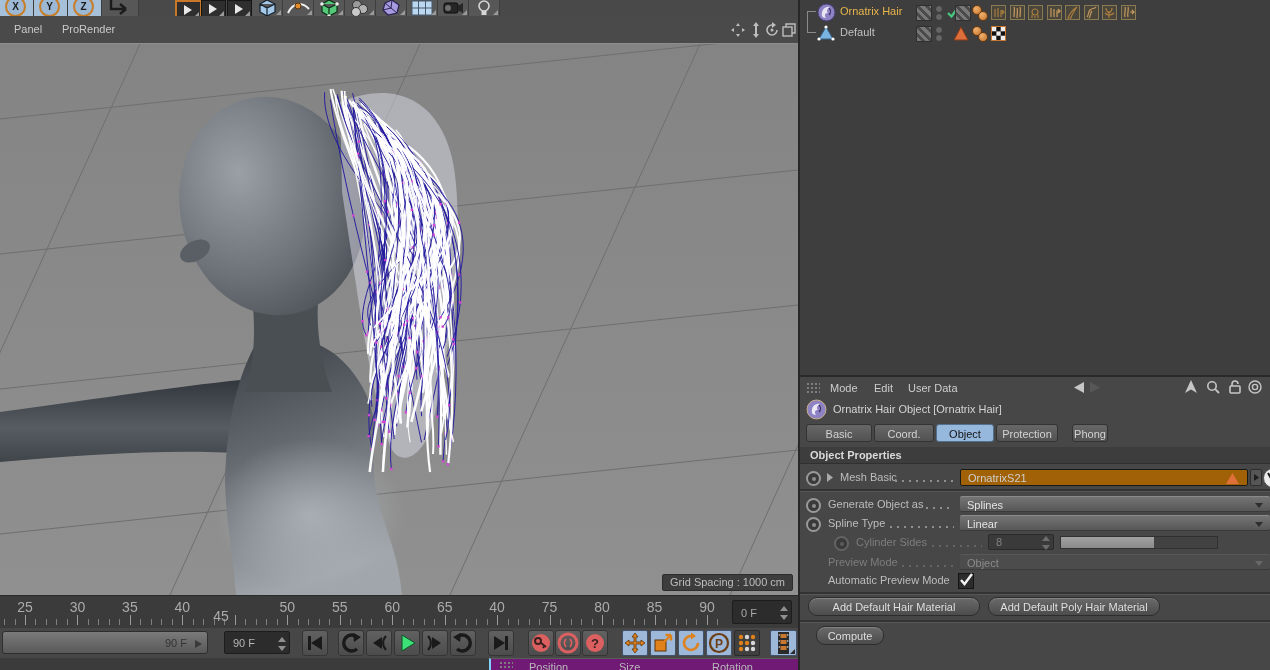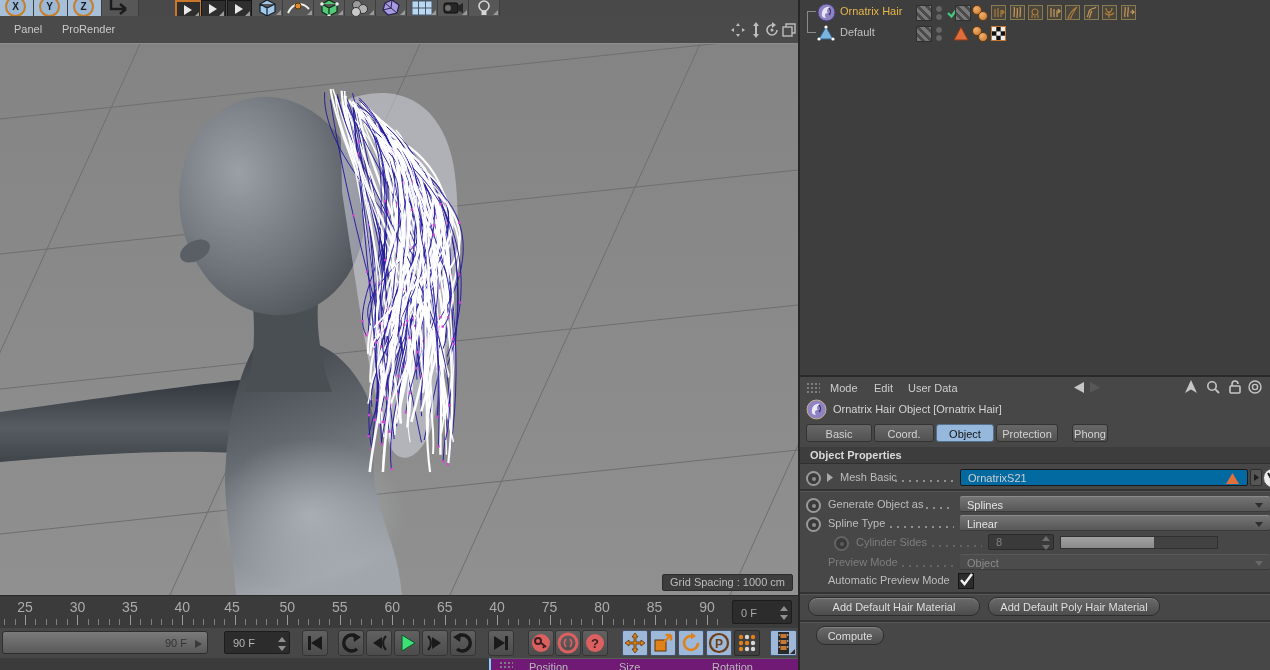--- a/index.html
+++ b/index.html
@@ -85,21 +85,21 @@
   .dropdown.dim{background:#4c4c4c;border-top-color:#585858;color:#8a8a8a;}
   .ddarrow{position:absolute;right:7px;top:6px;width:0;height:0;border-left:4px solid transparent;border-right:4px solid transparent;border-top:5px solid #2e2e2e;}
   .dropdown.dim .ddarrow{border-top-color:#686868;}
   .groove{position:absolute;left:0;width:470px;height:2px;background:#333;border-bottom:1px solid #575757;}
   .pillbtn{position:absolute;height:19px;border-radius:9px;background:linear-gradient(#6a6a6a,#4c4c4c);
     border:1px solid #2d2d2d;box-shadow:inset 0 1px 0 #838383;color:#dedede;text-align:center;line-height:18px;box-sizing:border-box;}
   .numfield{position:absolute;left:160px;top:1px;width:66px;height:16px;background:#3a3a3a;border:1px solid #2a2a2a;border-radius:2px;color:#828282;line-height:15px;padding-left:7px;box-sizing:border-box;}
   .slidertrack{position:absolute;left:232px;top:3px;width:158px;height:13px;background:#424242;border:1px solid #303030;box-sizing:border-box;}
   .sliderfill{position:absolute;left:0;top:0;width:93px;height:11px;background:linear-gradient(#a2a2a2,#8a8a8a);}
   .checkbox{position:absolute;left:158px;top:2px;width:14px;height:14px;background:#2c2c2c;border:1px solid #151515;}
-  #meshinput{position:absolute;left:160px;top:1px;width:288px;height:17px;background:#0369a1;border:1px solid #191919;border-radius:2px;color:#cfcfcf;line-height:16px;padding-left:7px;box-sizing:border-box;}
+  #meshinput{position:absolute;left:160px;top:1px;width:288px;height:17px;background:#a16207;border:1px solid #191919;border-radius:2px;color:#cfcfcf;line-height:16px;padding-left:7px;box-sizing:border-box;}
   .gripdots{width:14px;height:12px;background-image:radial-gradient(#7e7e7e 1px,transparent 1.2px);background-size:4px 4px;}
 </style>
 </head>
 <body>
 
 <div id="toolbar" class="abs">
   <div class="tbtn axisbtn" style="left:0;width:33px;">
     <div class="axisring">X</div>
     </div>
   <div class="tbtn axisbtn" style="left:34px;width:33px;">
@@ -571,21 +571,21 @@
       <div class="tick" style="left: 150.904px; height: 6px; background: rgb(126, 126, 126);"></div>
       <div class="tick" style="left: 161.396px; height: 6px; background: rgb(126, 126, 126);"></div>
       <div class="tick" style="left: 171.888px; height: 6px; background: rgb(126, 126, 126);"></div>
       <div class="tick" style="left: 182.38px; height: 10px; background: rgb(154, 154, 154);"></div>
       <div class="ticklabel" style="left: 182.38px;">40</div>
       <div class="tick" style="left: 192.872px; height: 6px; background: rgb(126, 126, 126);"></div>
       <div class="tick" style="left: 203.364px; height: 6px; background: rgb(126, 126, 126);"></div>
       <div class="tick" style="left: 213.856px; height: 6px; background: rgb(126, 126, 126);"></div>
       <div class="tick" style="left: 224.348px; height: 6px; background: rgb(126, 126, 126);"></div>
       <div class="tick" style="left: 234.84px; height: 10px; background: rgb(154, 154, 154);"></div>
-      <div class="ticklabel" style="left: 232px;">45</div>
+      <div class="ticklabel" style="left: 221px; margin-top: 9px;">45</div>
       <div class="tick" style="left: 245.332px; height: 6px; background: rgb(126, 126, 126);"></div>
       <div class="tick" style="left: 255.824px; height: 6px; background: rgb(126, 126, 126);"></div>
       <div class="tick" style="left: 266.316px; height: 6px; background: rgb(126, 126, 126);"></div>
       <div class="tick" style="left: 276.808px; height: 6px; background: rgb(126, 126, 126);"></div>
       <div class="tick" style="left: 287.3px; height: 10px; background: rgb(154, 154, 154);"></div>
       <div class="ticklabel" style="left: 287.3px;">50</div>
       <div class="tick" style="left: 297.792px; height: 6px; background: rgb(126, 126, 126);"></div>
       <div class="tick" style="left: 308.284px; height: 6px; background: rgb(126, 126, 126);"></div>
       <div class="tick" style="left: 318.776px; height: 6px; background: rgb(126, 126, 126);"></div>
       <div class="tick" style="left: 329.268px; height: 6px; background: rgb(126, 126, 126);"></div>

